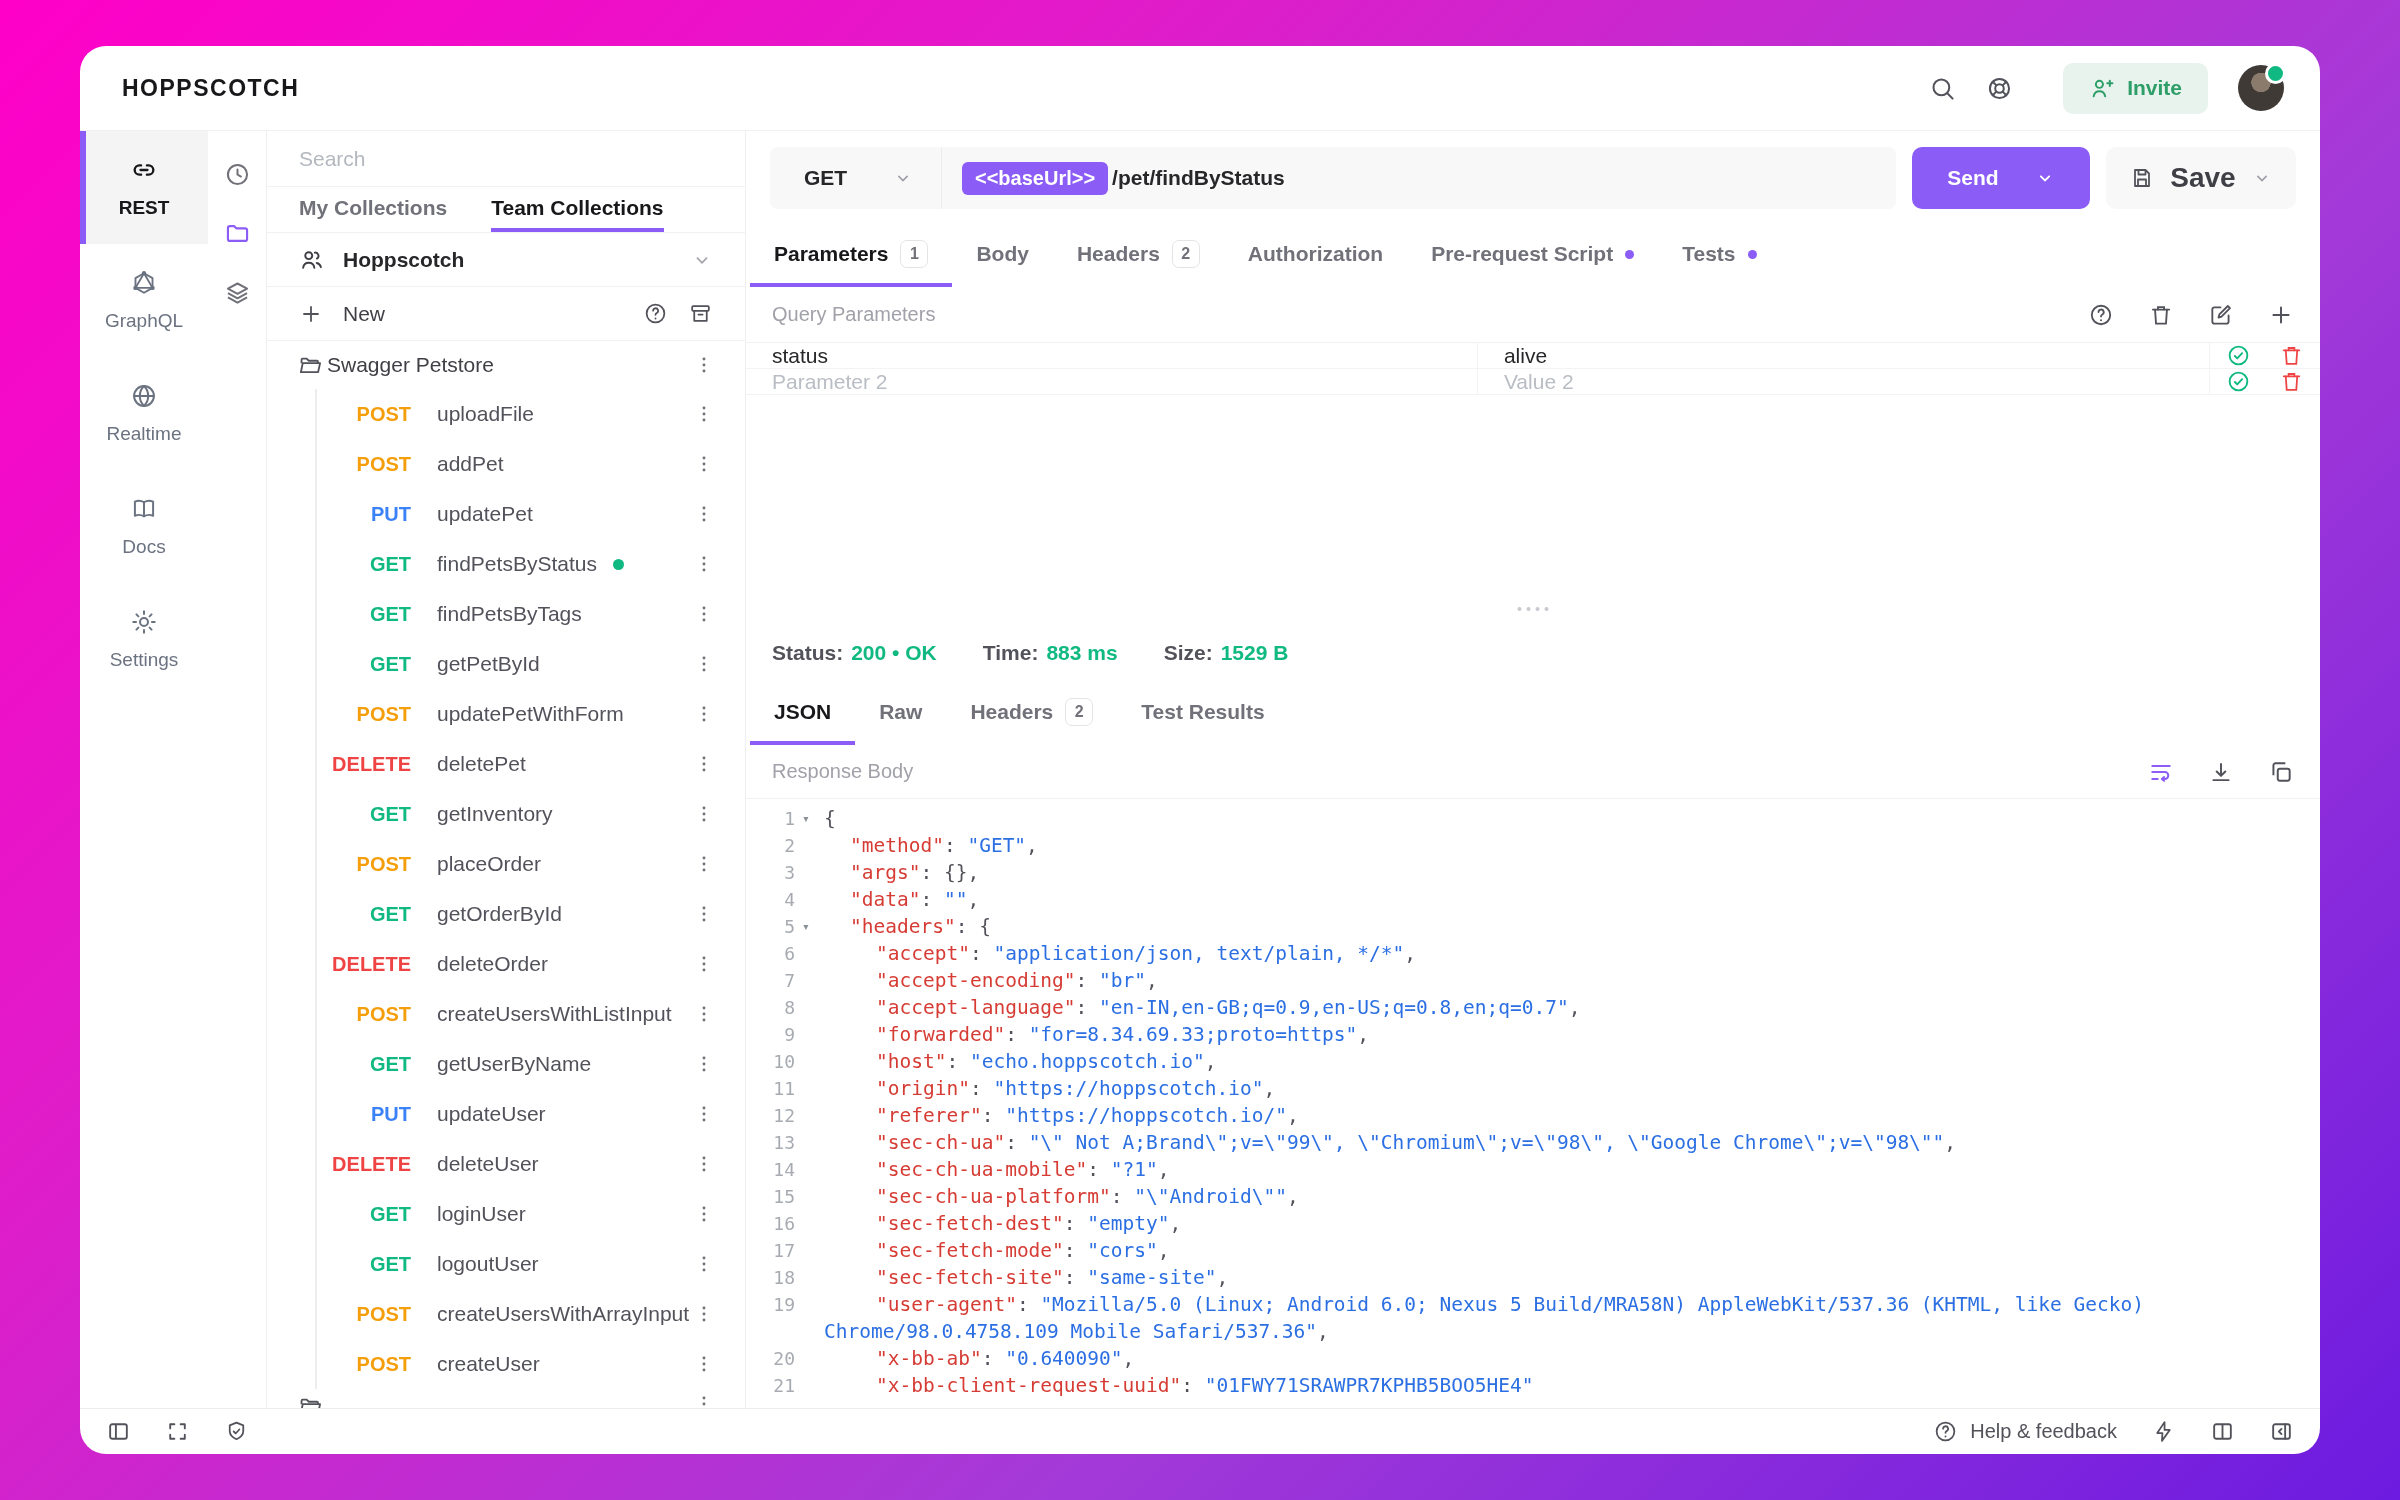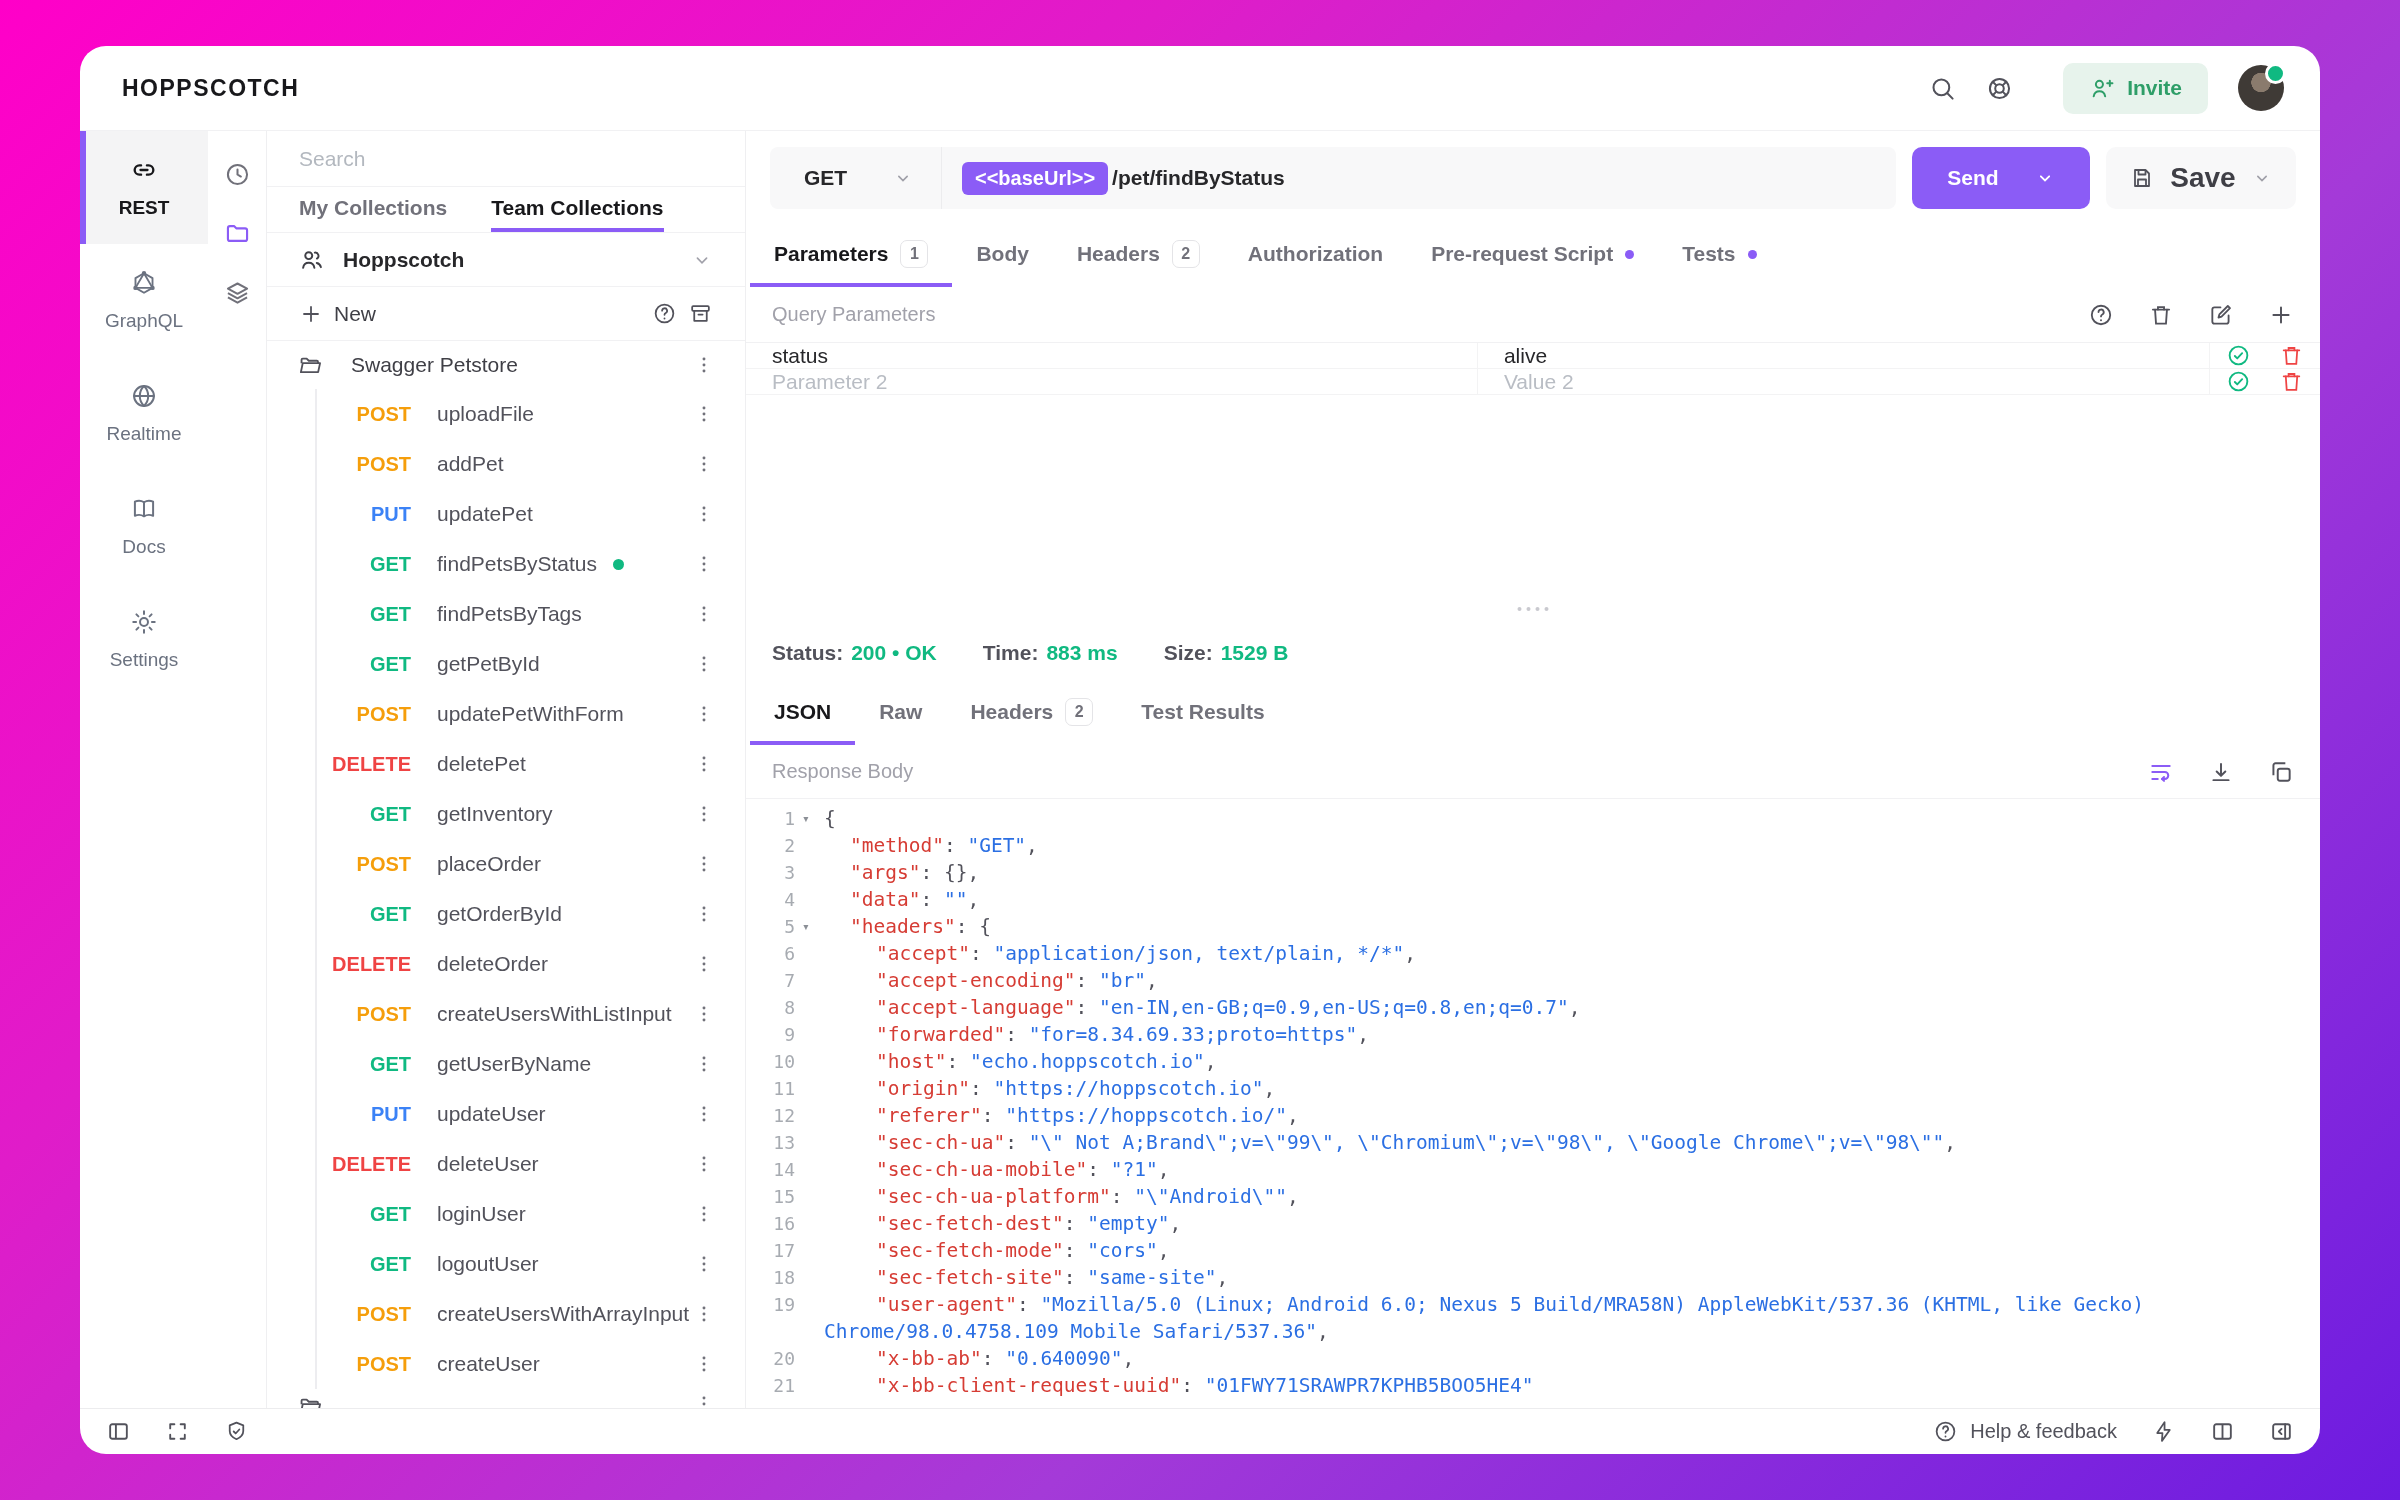--- a/index.html
+++ b/index.html
@@ -42,25 +42,25 @@
   .search-row { flex: 0 0 56px; display: flex; align-items: center; padding: 0 32px; border-bottom: 1px solid #f1f1f3; }
   .search-row input { border: none; outline: none; font-size: 21px; width: 100%; color: #3f3f46; font-family: inherit; }
   .search-row input::placeholder { color: #b3b8bf; }
   .coll-tabs { flex: 0 0 46px; display: flex; padding: 0 32px; gap: 44px; border-bottom: 1px solid #f1f1f3; }
   .coll-tab { display: flex; align-items: center; font-size: 21px; font-weight: 600; color: #71717a;
     border-bottom: 4px solid transparent; cursor: pointer; }
   .coll-tab.active { color: #18181b; border-bottom-color: #8b5cf6; }
   .team-row { flex: 0 0 54px; display: flex; align-items: center; gap: 18px; padding: 0 32px;
     border-bottom: 1px solid #f1f1f3; color: #3f3f46; cursor: pointer; }
   .team-name { font-size: 21px; font-weight: 700; color: #27272a; flex: 1; }
-  .new-row { flex: 0 0 54px; display: flex; align-items: center; gap: 11px; padding: 0 32px;
+  .new-row { flex: 0 0 54px; display: flex; align-items: center; gap: 20px; padding: 0 32px;
     border-bottom: 1px solid #f1f1f3; color: #52525b; }
   .new-label { font-size: 21px; color: #3f3f46; flex: 1; cursor: pointer; }
   .tree { flex: 1; min-height: 0; overflow: hidden; position: relative; }
-  .folder-row { height: 48px; display: flex; align-items: center; gap: 28px; padding: 0 30px; cursor: pointer; }
+  .folder-row { height: 48px; display: flex; align-items: center; gap: 4px; padding: 0 30px; cursor: pointer; }
   .folder-name { flex: 1; font-size: 21px; color: #3f3f46; }
   .req-row { height: 50px; display: flex; align-items: center; padding: 0 30px 0 48px; position: relative; cursor: pointer; }
   .req-row::before { content:""; position:absolute; left:48px; top:0; bottom:0; width:2px; background:#ededf0; }
   .req-method { width: 96px; text-align: right; font-size: 20px; font-weight: 700; flex: 0 0 96px; }
   .req-name { margin-left: 26px; font-size: 21px; color: #52525b; }
   .m-GET { color: #10b981; } .m-POST { color: #f59e0b; } .m-PUT { color: #3b82f6; } .m-DELETE { color: #ef4444; }
   .active-dot { width: 11px; height: 11px; border-radius: 50%; background: #10b981; margin-left: 16px; }
   .req-kebab { margin-left: auto; color: #71717a; cursor: pointer; }
   
   .request-pane { flex: 1; display: flex; flex-direction: column; min-width: 0; min-height: 0; }

